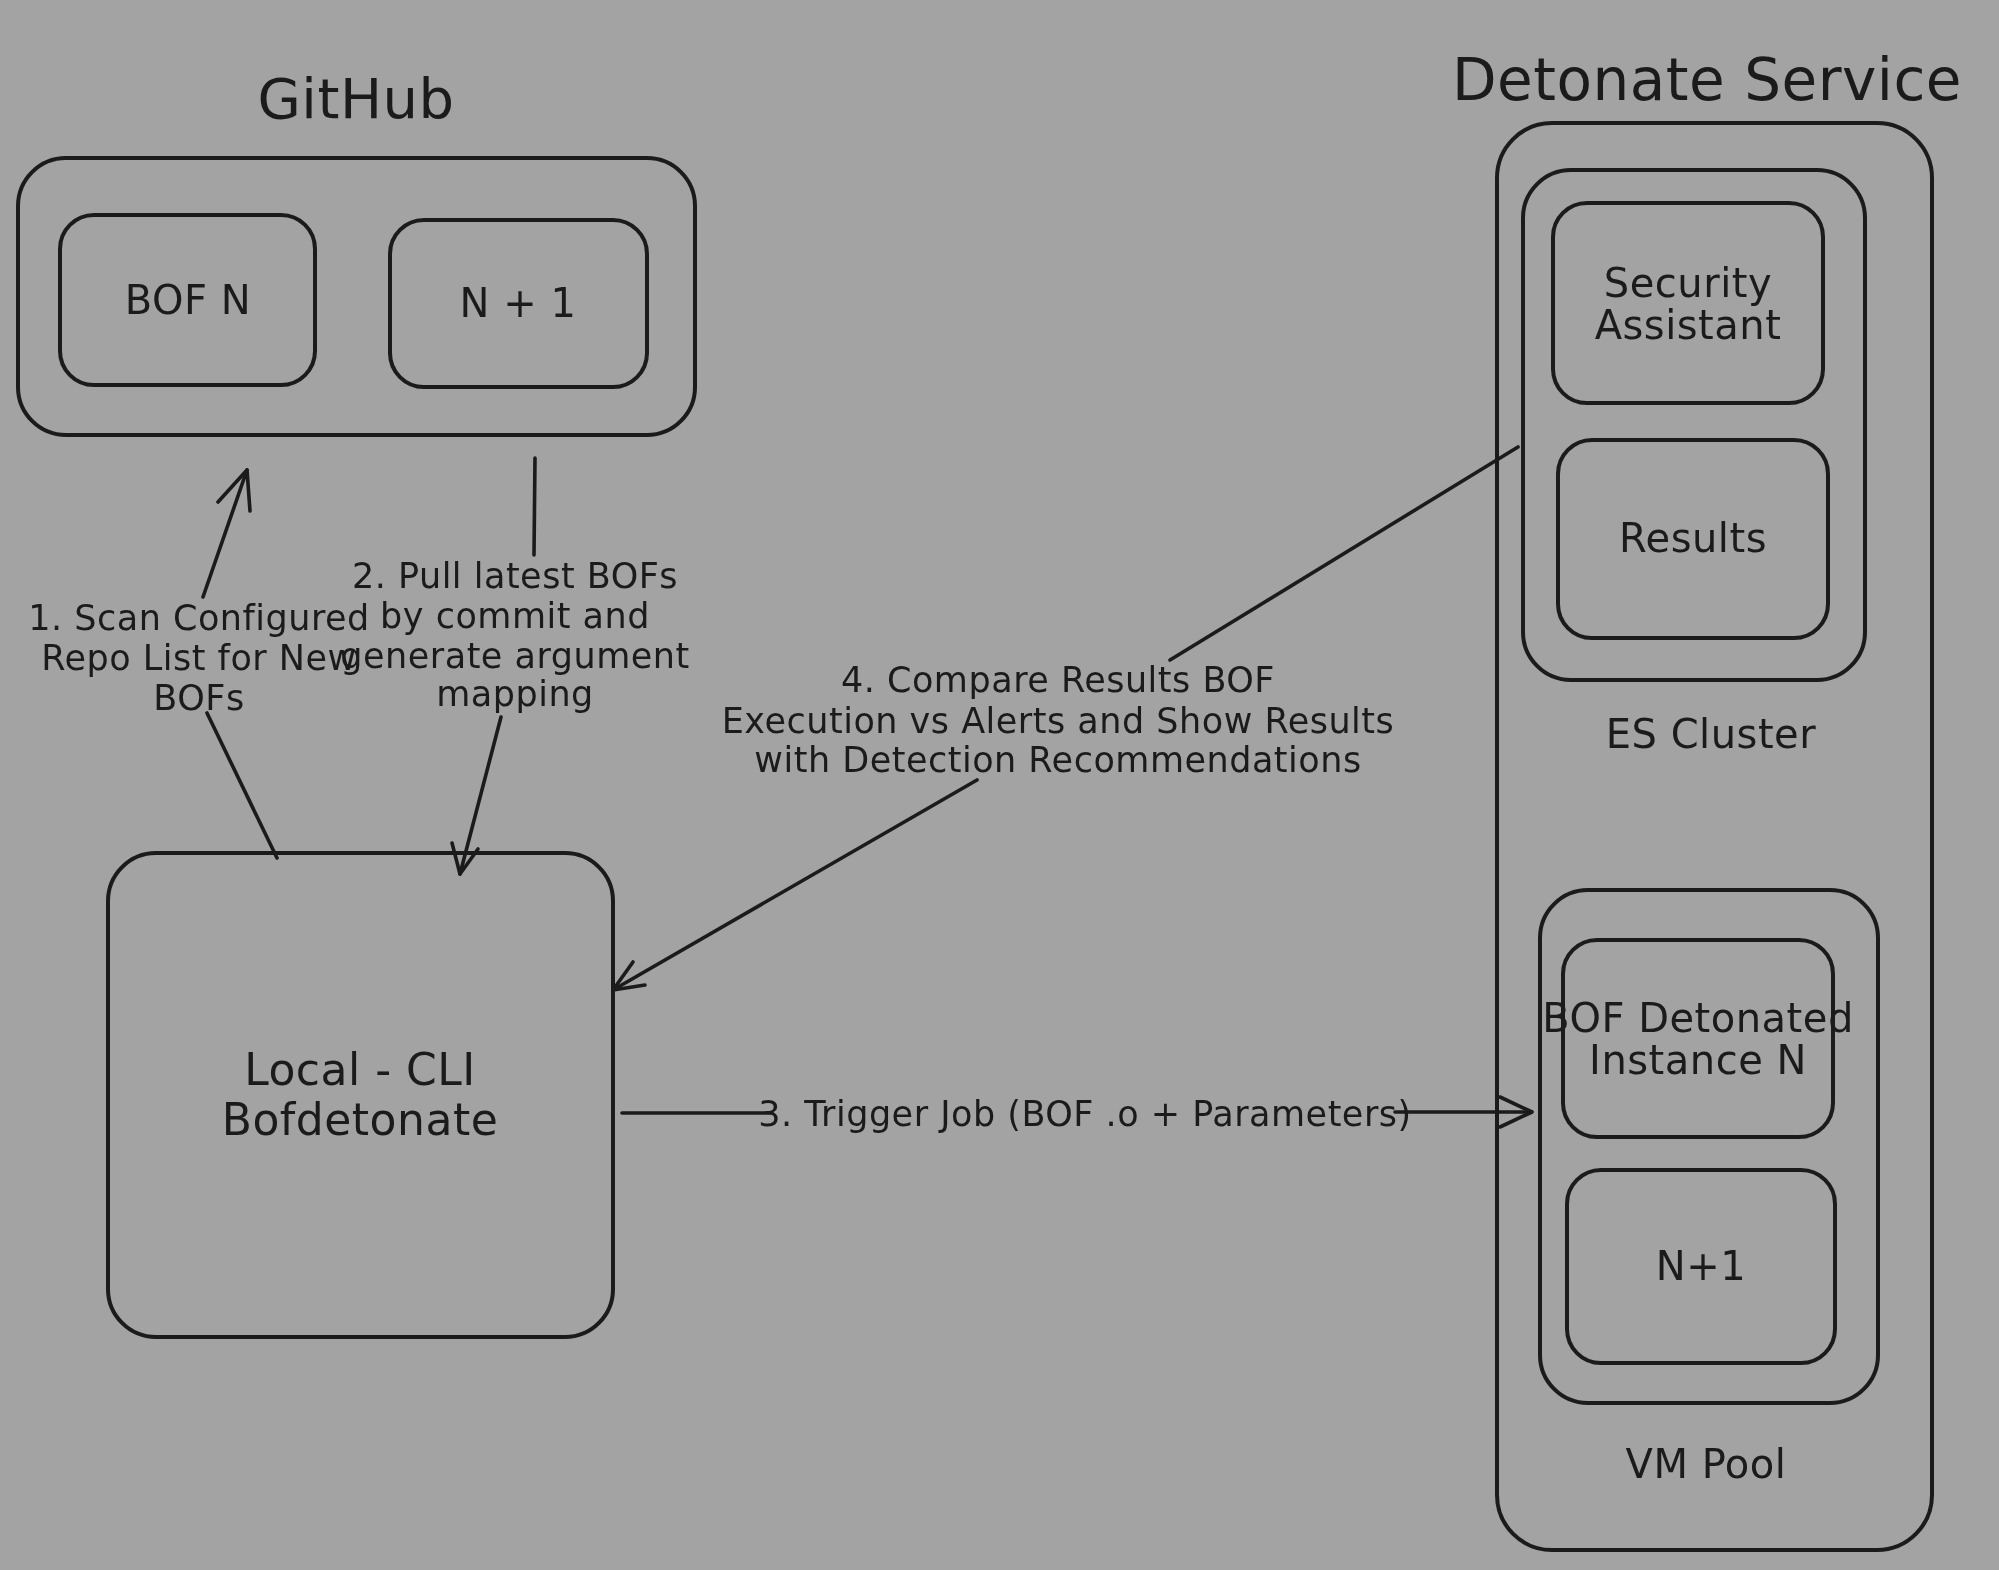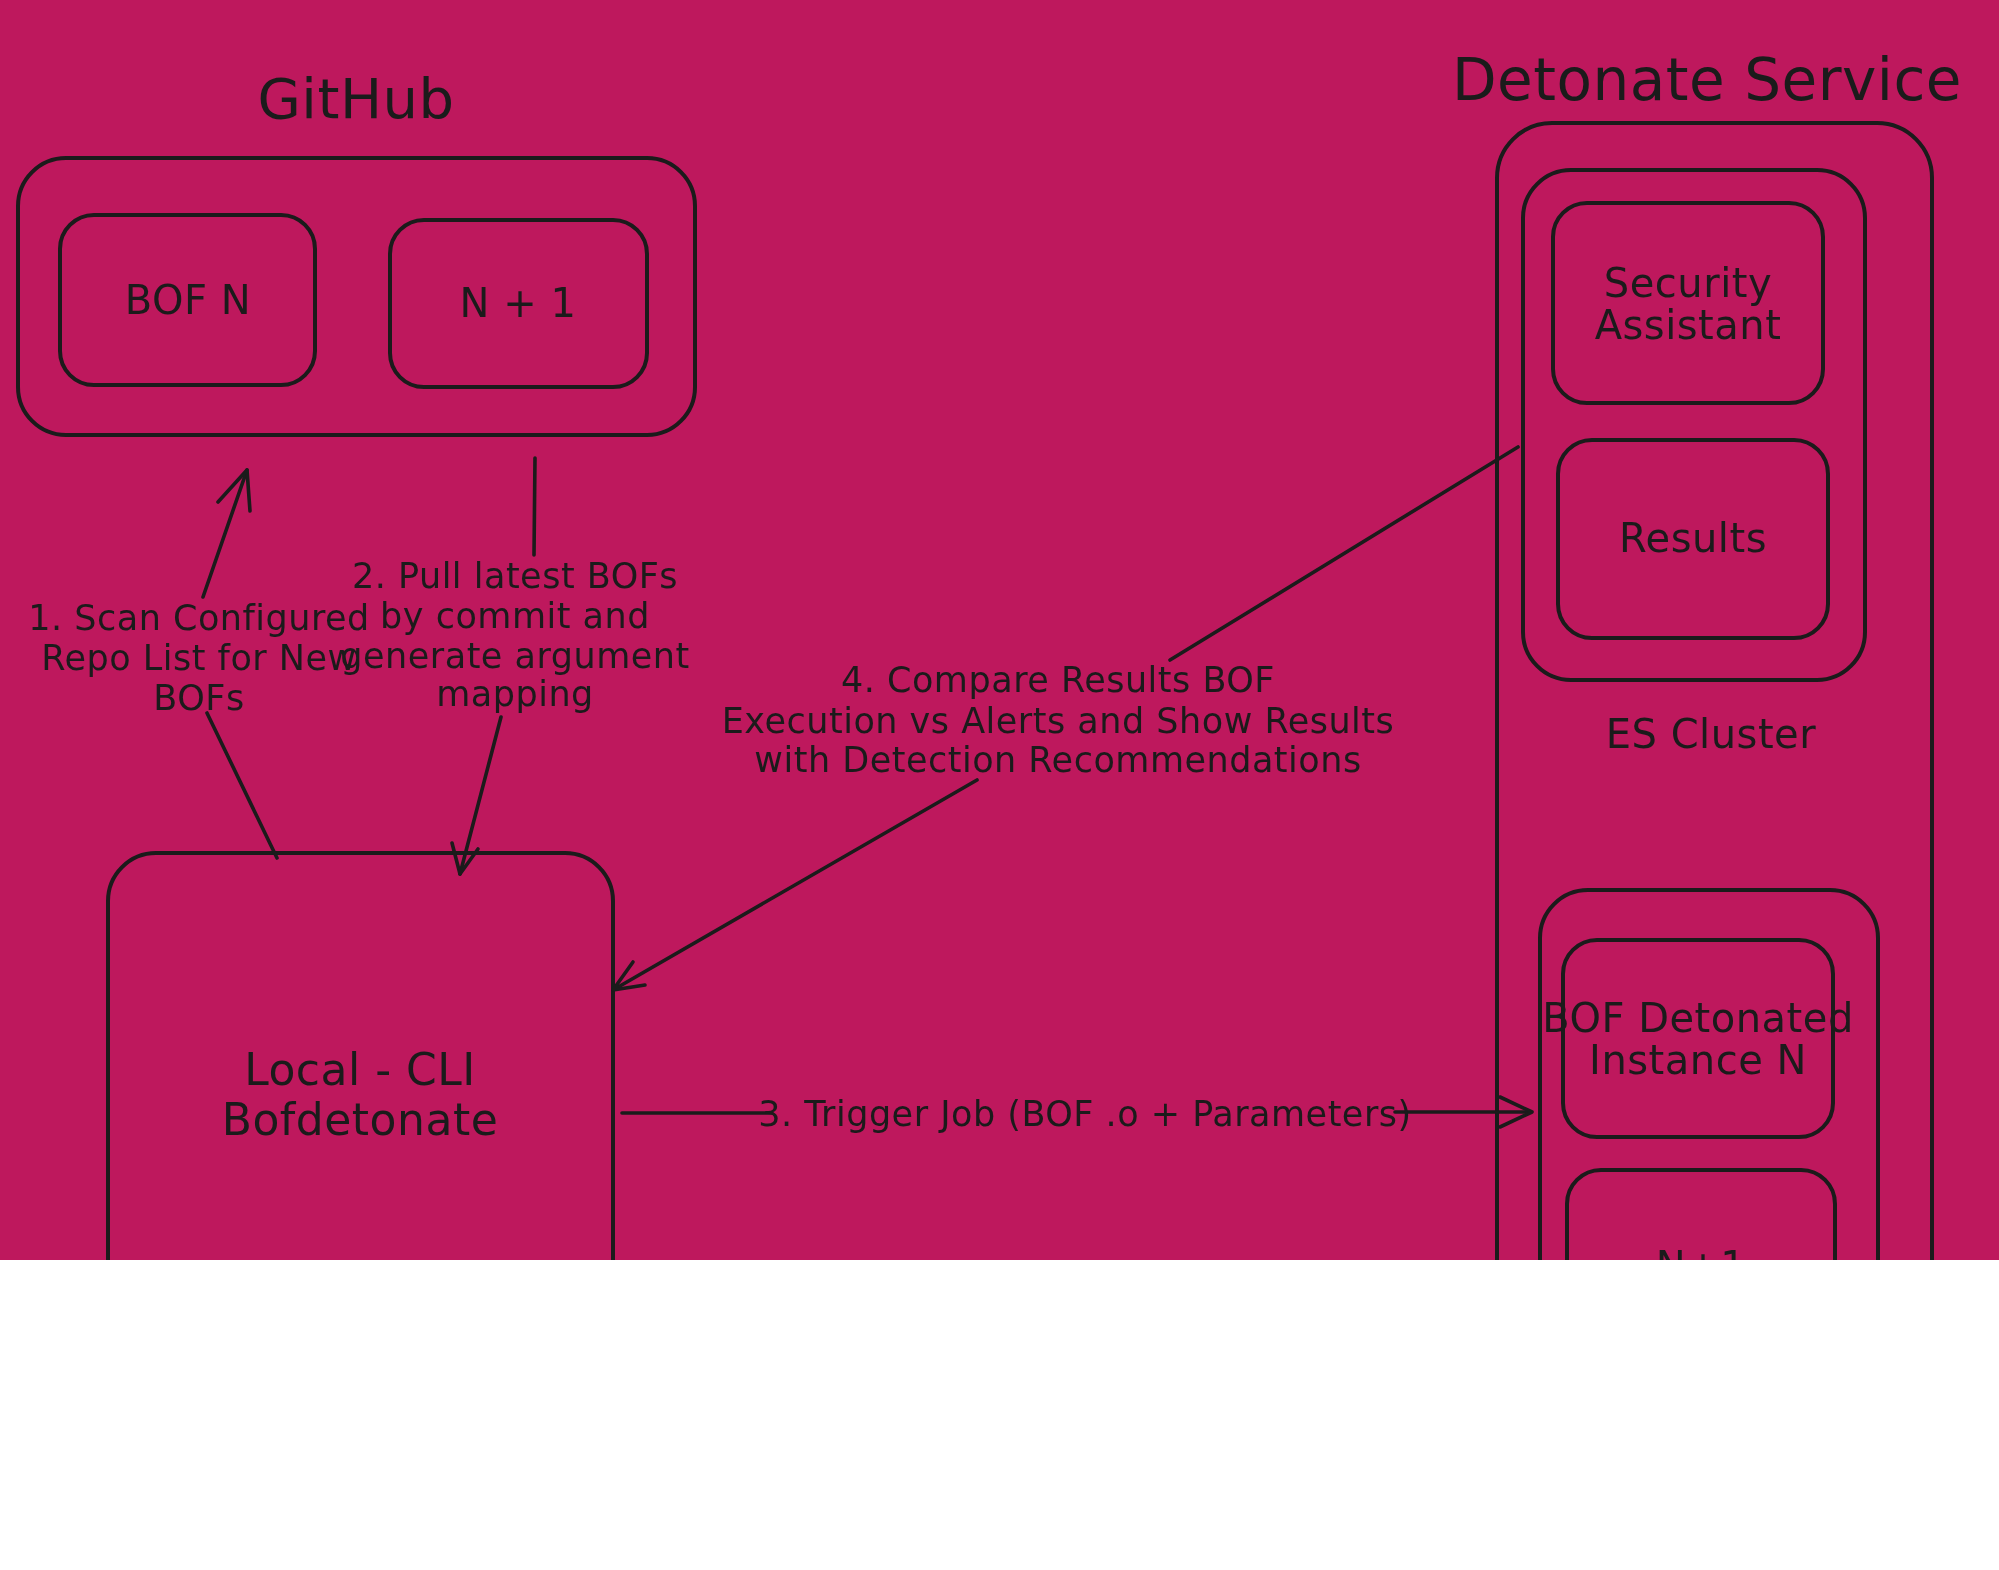--- a/index.html
+++ b/index.html
@@ -3,22 +3,22 @@
 <meta charset="utf-8">
 <style>
   html, body {
     margin: 0;
     padding: 0;
     background: #ffffff;
   }
   .canvas-wrap {
     position: relative;
     width: 1999px;
-    height: 1260px;
-    background: #be185d;
+    height: 1570px;
+    background: #a3a3a3;
     font-family: "DejaVu Sans", sans-serif;
   }
   svg text {
     fill: #1b1b1b;
     font-family: "DejaVu Sans", sans-serif;
     text-anchor: middle;
     letter-spacing: 0.5px;
   }
   .shape {
     fill: none;

